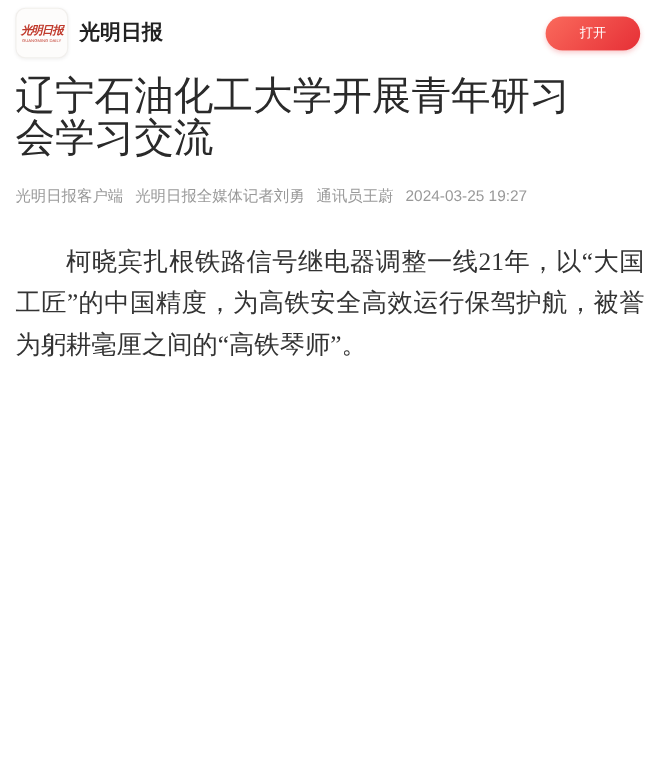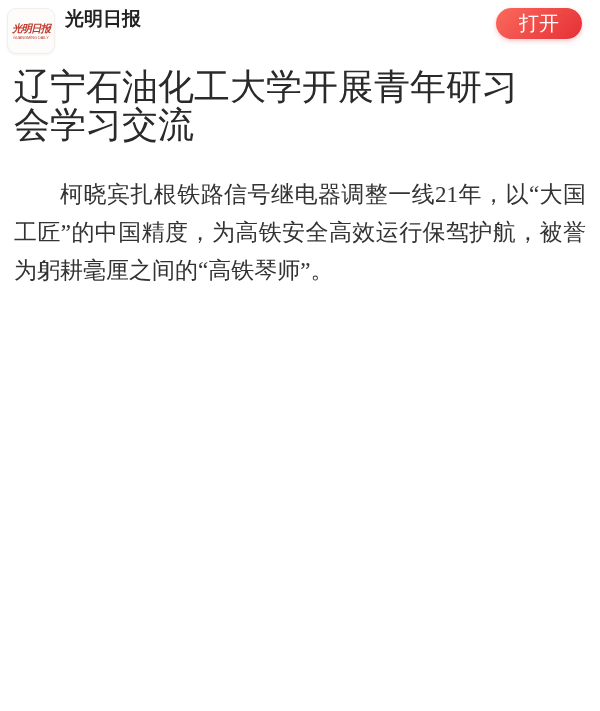--- a/index.html
+++ b/index.html
@@ -14,22 +14,22 @@
   }
   *{box-sizing:border-box;margin:0;padding:0;}
   html,body{background:#fff;}
   body{
     width:600px;height:711px;overflow:hidden;
     font-family:"Liberation Sans","DejaVu Sans",sans-serif;
     background:var(--page-bg);
   }
   
   .app-banner{
-    display:flex;align-items:flex-start;
-    padding:8px 16px 6px 7px;height:58px;
+    display:flex;align-items:center;
+    padding:8px 16px 6px 14px;height:58px;
   }
   .logo{
     width:48px;height:46px;flex:0 0 48px;
     background:#fdfcfb;border:1px solid #f1efec;border-radius:9px;
     box-shadow:0 1px 3px rgba(0,0,0,.05);
     display:flex;flex-direction:column;align-items:center;justify-content:center;
     cursor:pointer;
   }
   .logo-cn{
     color:var(--logo-red);
@@ -49,21 +49,21 @@
     line-height:22px;
   }
   .tagline{
     font-family:"Liberation Serif","DejaVu Serif",serif;
     font-size:11px;color:var(--muted-color);margin-top:4px;line-height:14px;
     white-space:nowrap;
   }
   .open-btn{
     flex:0 0 auto;width:86px;height:31px;border:none;border-radius:16px;
     background:linear-gradient(135deg,var(--btn-grad-start) 0%,var(--btn-grad-end) 100%);
-    color:#ffffff;font-size:20px;line-height:31px;text-align:center;
+    color:#ffffff;font-size:12px;line-height:31px;text-align:center;
     font-family:Liberation Serif, serif;
     cursor:pointer;margin-right:2px;
     box-shadow:0 2px 5px rgba(230,47,54,.25);
   }
   
   .article{padding:0 14px;}
   .article-title{
     margin-top:10px;max-width:516px;
     font-size:36px;line-height:38px;font-weight:500;
     color:var(--title-color);
@@ -98,19 +98,25 @@
     </div>
     <div class="header-text">
       <div class="app-name">光明日报</div>
     </div>
     <button class="open-btn">打开</button>
   </header>
 
   <main class="article">
     <h1 class="article-title">辽宁石油化工大学开展青年研习会学习交流</h1>
 
+    <div class="byline">
+      <span>光明日报客户端</span>
+      <span>光明日报全媒体记者刘勇</span>
+      <span>通讯员王蔚</span>
+      <span>2024-03-25 19:27</span>
+    </div>
 
     <div class="content">
       <p class="serif">柯晓宾扎根铁路信号继电器调整一线21年，以“大国工匠”的中国精度，为高铁安全高效运行保驾护航，被誉为躬耕毫厘之间的“高铁琴师”。</p>
     </div>
   </main>
 
 </div>
 
 </body></html>

